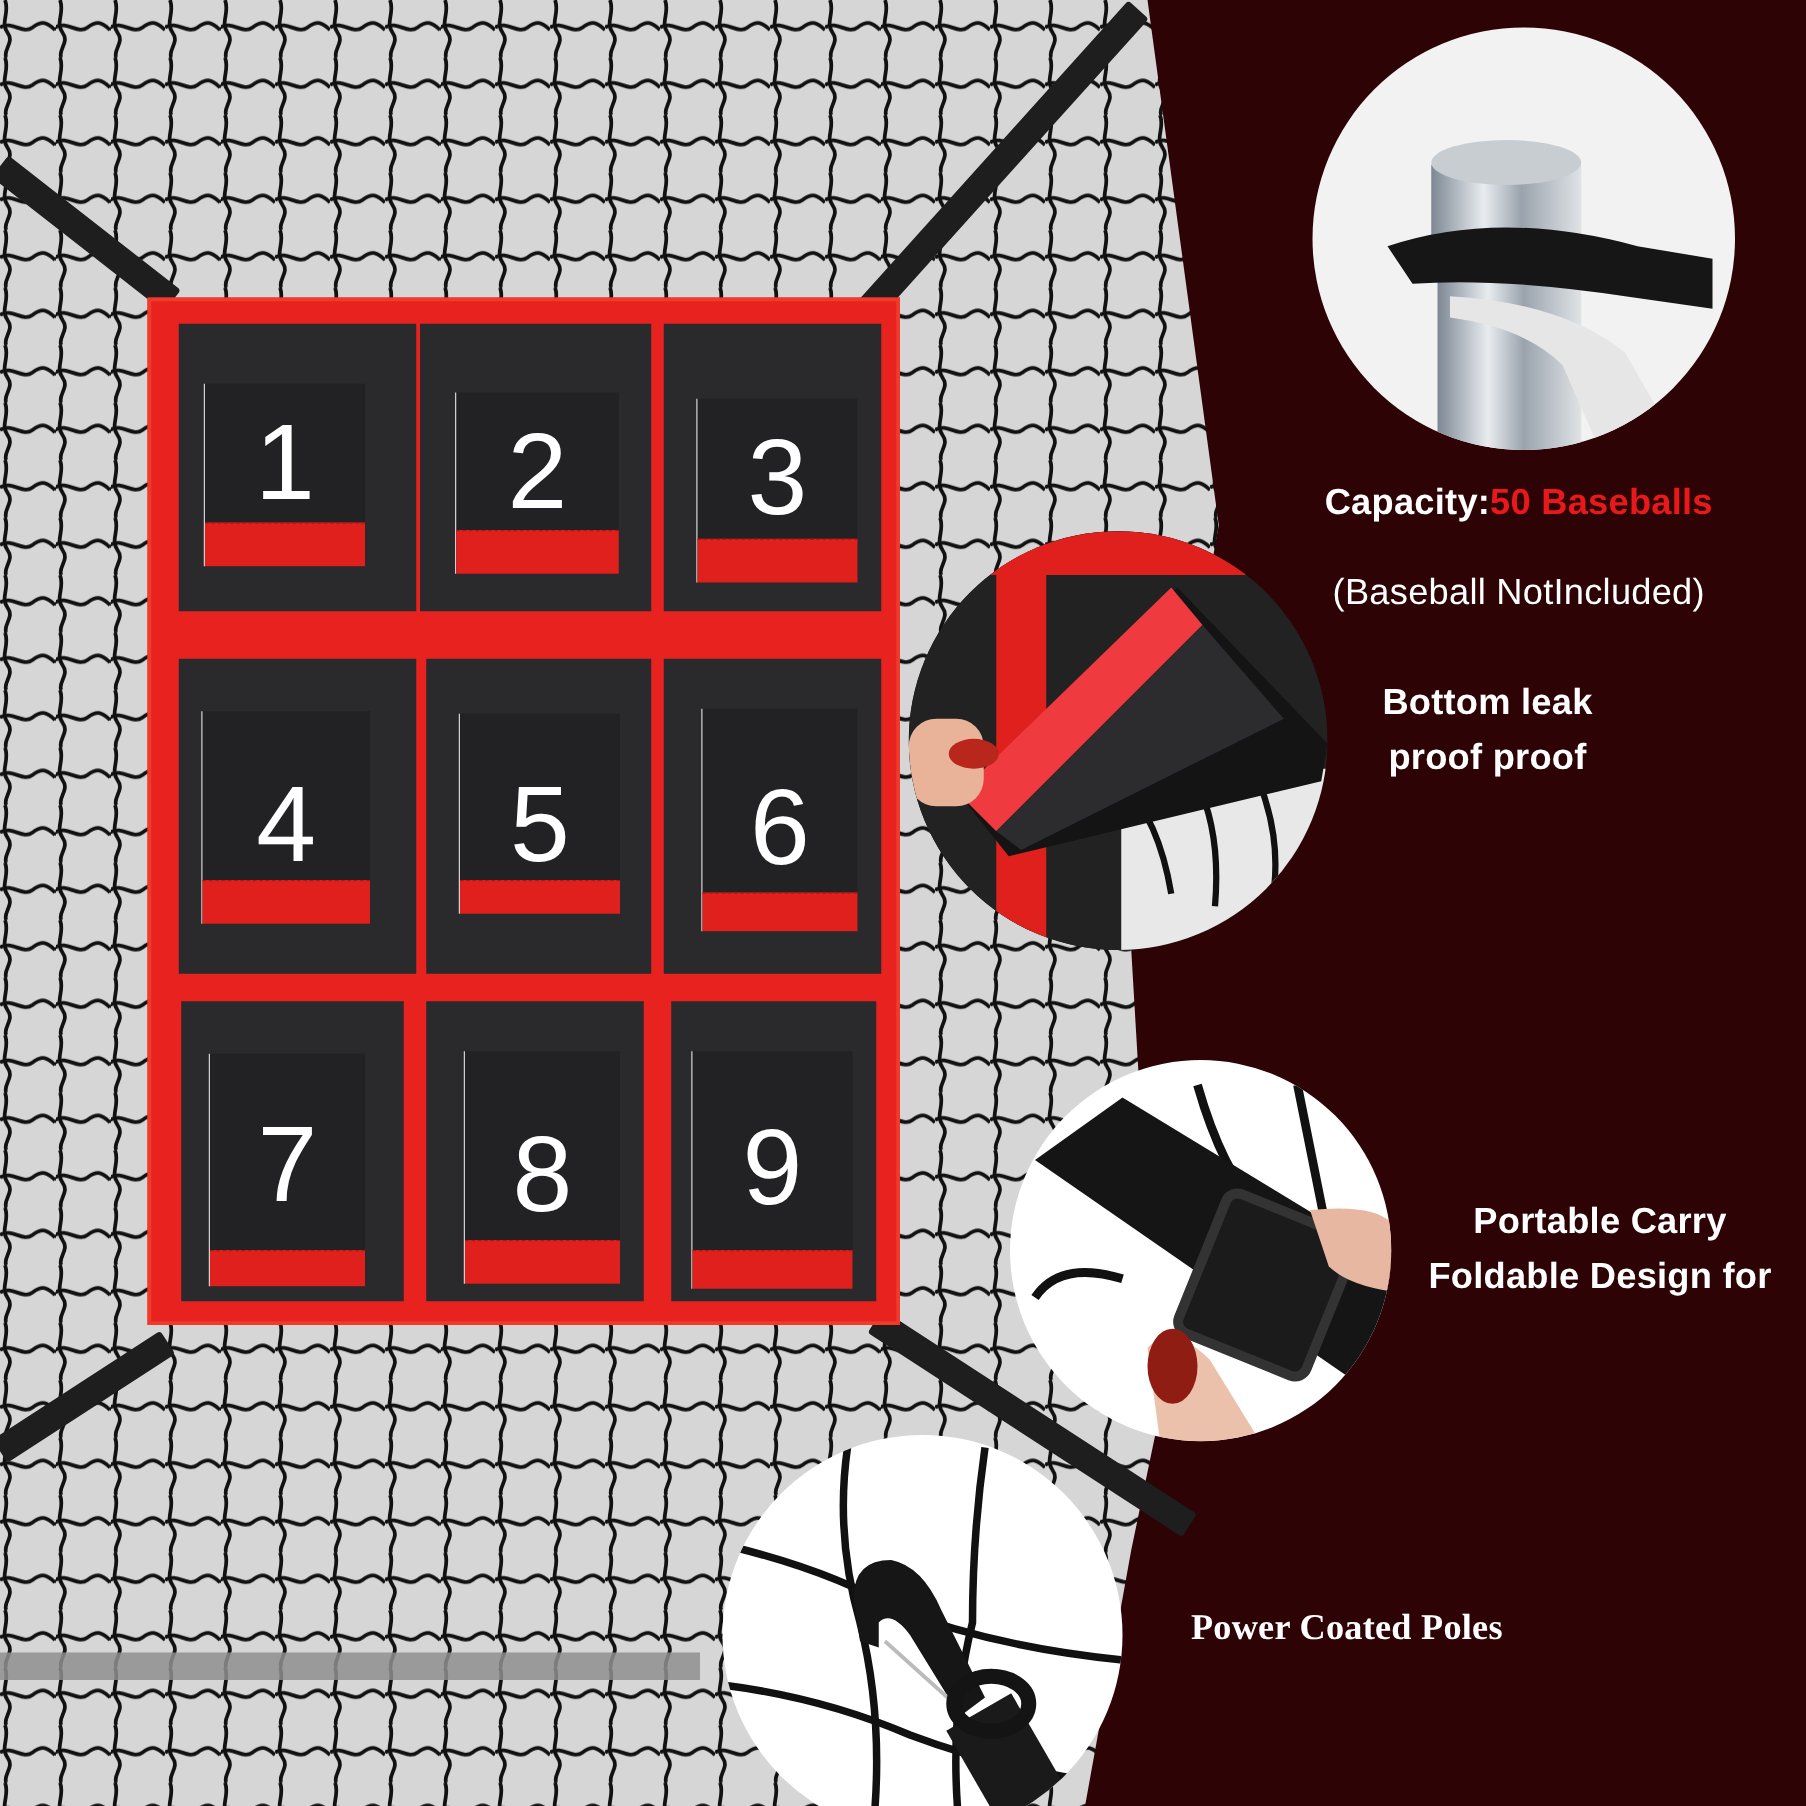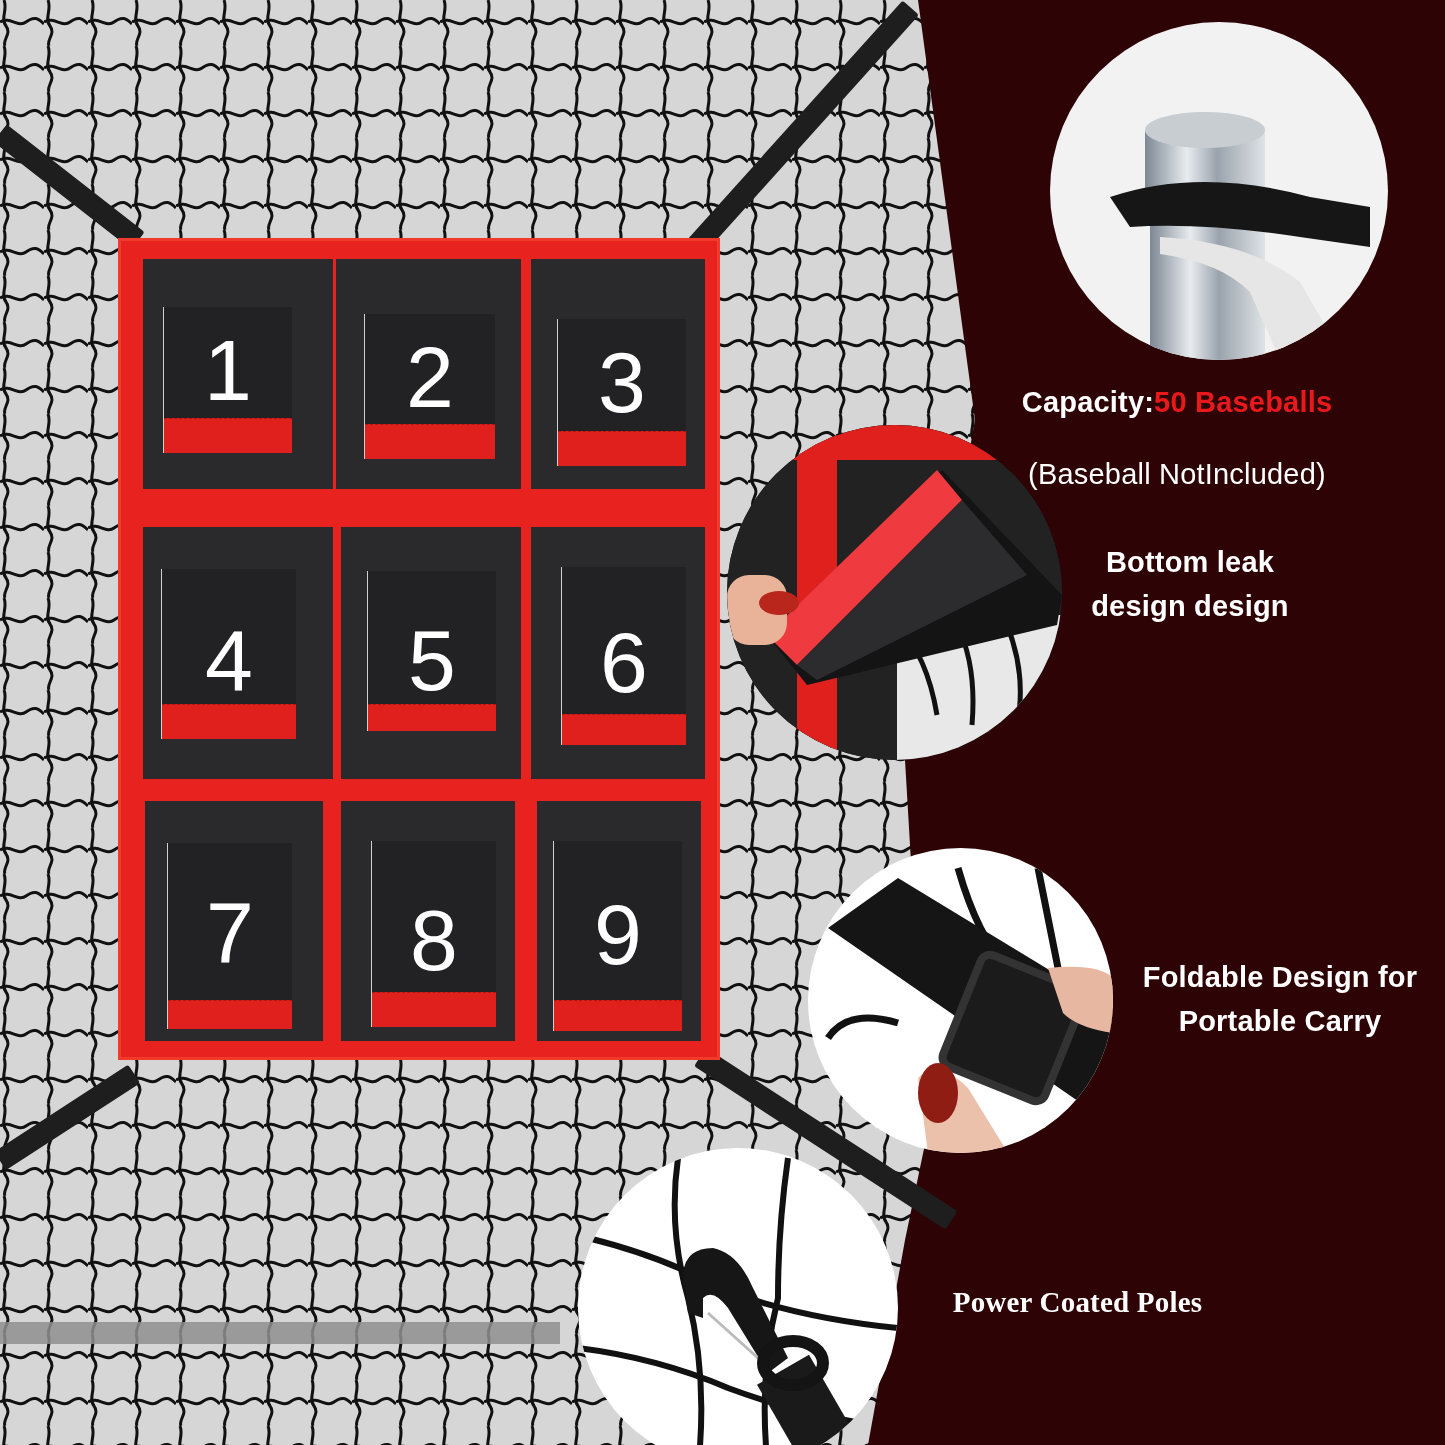--- a/index.html
+++ b/index.html
@@ -117,21 +117,21 @@
         </linearGradient>
       </defs>
       <rect x="100" y="130" width="115" height="220" fill="url(#metal)"></rect>
       <rect x="95" y="105" width="120" height="70" rx="6" fill="url(#metal)"></rect>
       <ellipse cx="155" cy="108" rx="60" ry="18" fill="#c8cdd2"></ellipse>
       <path d="M60 175 Q 150 145 260 175 L 320 185 L 320 225 L 250 215 Q 150 200 80 205 Z" fill="#161616"></path>
       <path d="M110 215 Q 200 220 250 260 L 290 330 L 230 338 L 200 270 Q 170 240 110 232 Z" fill="#e6e6e6"></path>
     </svg>
   </div>
 
-  <div class="caption" style="left:972px;top:380px;width:410px;">
+  <div class="caption" style="left:1010px;top:380px;width:410px;">
     <div><span>Capacity:</span><span class="red">50 Baseballs</span></div>
     <div class="normal">(Baseball NotIncluded)</div>
   </div>
 
   <div class="circle" style="left:727px;top:425px;width:335px;height:335px;background:#1c1c1d;">
     <svg width="335" height="335" viewBox="0 0 335 335">
       <rect x="0" y="0" width="335" height="335" fill="#222"></rect>
       <rect x="70" y="0" width="40" height="335" fill="#e0201c"></rect>
       <rect x="0" y="0" width="335" height="35" fill="#e0201c"></rect>
       <rect x="170" y="190" width="165" height="145" fill="#e8e8e8"></rect>
@@ -139,37 +139,37 @@
       <path d="M40 210 L 215 45 L 335 170 L 330 200 L 80 260 Z" fill="#141414"></path>
       <path d="M40 210 L 210 45 L 235 75 L 70 240 Z" fill="#ef3b3f"></path>
       <path d="M70 240 L 235 75 L 300 150 L 90 255 Z" fill="#2c2c2e"></path>
       <rect x="0" y="150" width="60" height="70" rx="22" fill="#e9b39a"></rect>
       <ellipse cx="52" cy="178" rx="20" ry="12" fill="#b9261b"></ellipse>
     </svg>
   </div>
 
   <div class="caption" style="left:1070px;top:540px;width:240px;">
     <div>Bottom leak</div>
-    <div>design design</div>
+    <div>proof proof</div>
   </div>
 
   <div class="circle" style="left:808px;top:848px;width:305px;height:305px;background:#fff;">
     <svg width="305" height="305" viewBox="0 0 305 305">
       <path d="M20 190 Q 40 160 90 175 M150 20 Q 170 90 200 120 M 230 20 Q 240 70 250 120" stroke="#111" stroke-width="7" fill="none"></path>
       <path d="M20 80 L 90 30 L 320 170 L 280 260 Z" fill="#151515"></path>
       <rect x="150" y="120" width="110" height="120" rx="10" transform="rotate(22 205 180)" fill="#1b1b1b" stroke="#333" stroke-width="8"></rect>
       <path d="M240 120 Q 290 115 305 130 L 305 185 Q 270 180 255 165 Z" fill="#e8b7a1"></path>
       <path d="M110 230 Q 130 210 160 240 L 200 305 L 120 305 Z" fill="#ecc1ac"></path>
       <ellipse cx="130" cy="245" rx="20" ry="30" fill="#8f1d14"></ellipse>
     </svg>
   </div>
 
   <div class="caption" style="left:1115px;top:955px;width:330px;">
+    <div>Portable Carry</div>
     <div>Foldable Design for</div>
-    <div>Portable Carry</div>
   </div>
 
   <div class="circle" style="left:578px;top:1148px;width:320px;height:320px;background:#fff;">
     <svg width="320" height="320" viewBox="0 0 320 320">
       <path d="M10 90 Q 90 110 140 140 Q 220 170 320 180" stroke="#111" stroke-width="6" fill="none"></path>
       <path d="M100 10 Q 90 80 110 150 Q 130 230 120 320" stroke="#111" stroke-width="6" fill="none"></path>
       <path d="M210 10 Q 200 80 200 150 Q 180 230 190 320" stroke="#111" stroke-width="6" fill="none"></path>
       <path d="M0 200 Q 80 210 150 240 Q 230 270 320 280" stroke="#111" stroke-width="6" fill="none"></path>
       <path d="M105 130 Q 105 100 135 100 Q 160 105 175 140 L 210 210 L 190 225 L 150 160 Q 135 140 125 150 L 125 170 L 110 165 Z" fill="#161616"></path>
       <line x1="130" y1="165" x2="180" y2="210" stroke="#bbb" stroke-width="3"></line>

